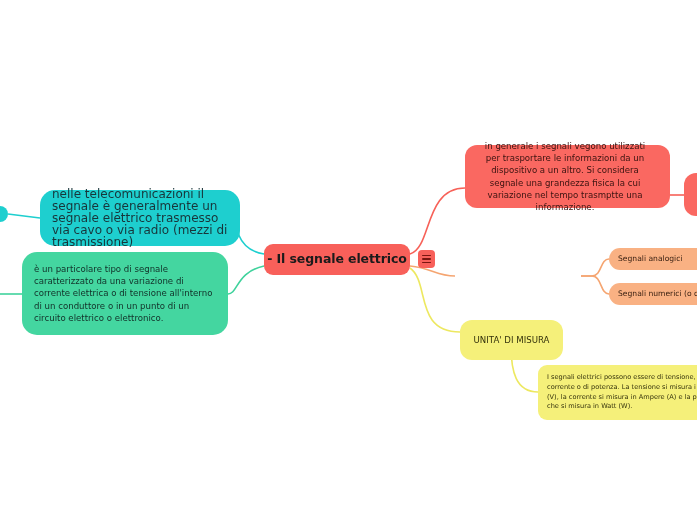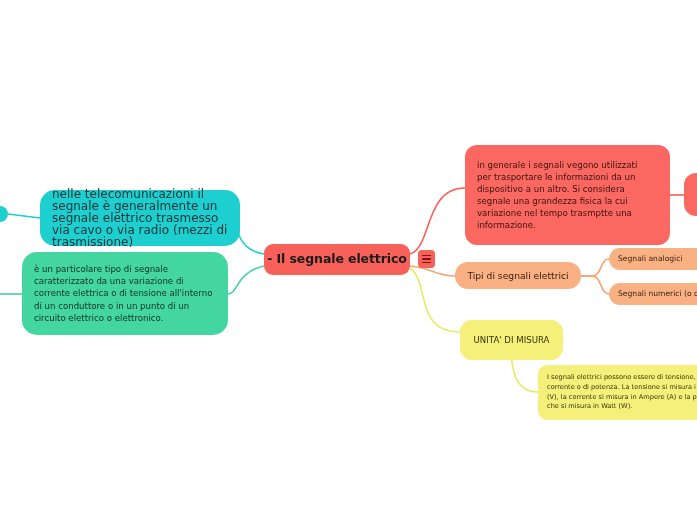--- a/index.html
+++ b/index.html
@@ -123,25 +123,26 @@
     font-size: 8.6px;
     line-height: 12.1px;
     color: #123028;
   }
 
   
   .n-generale {
     left: 465px;
     top: 145px;
     width: 205px;
-    height: 100px;
+    height: 63px;
     background: #FA6861;
     border-radius: 12px;
     padding: 8px 17px 8px 12px;
     align-items: center;
+    text-align: center;
   }
   .n-generale .txt {
     font-size: 8.6px;
     line-height: 12.1px;
     color: #3a1310;
   }
   .n-clip-red {
     left: 684px;
     top: 173px;
     width: 40px;
@@ -274,23 +275,20 @@
     <i></i>
     <i></i>
     <i></i>
   </div>
 
   <div class="node n-generale">
     <span class="txt">in generale i segnali vegono utilizzati per trasportare le informazioni da un dispositivo a un altro. Si considera segnale una grandezza fisica la cui variazione nel tempo trasmptte una informazione.</span>
   </div>
   <div class="node n-clip-red"></div>
 
-  <div class="node n-tipi">
-    <span class="txt">Tipi di segnali elettrici</span>
-  </div>
   <div class="node n-analogici">
     <span class="txt">Segnali analogici</span>
   </div>
   <div class="node n-numerici">
     <span class="txt">Segnali numerici (o digi</span>
   </div>
 
   <div class="node n-unita">
     <span class="txt">UNITA' DI MISURA</span>
   </div>

